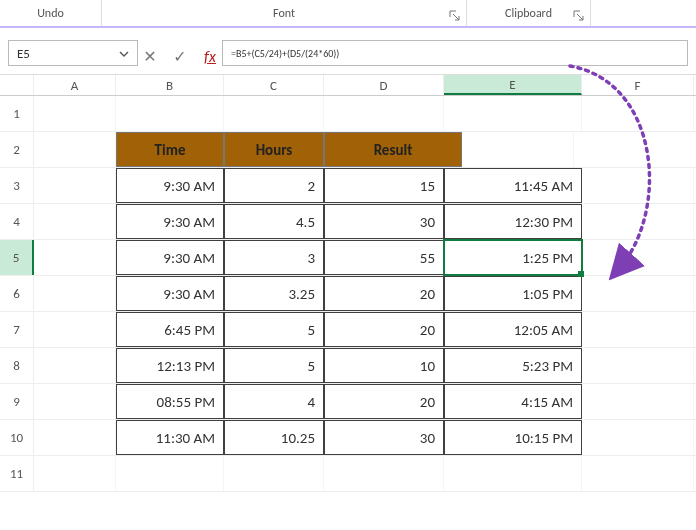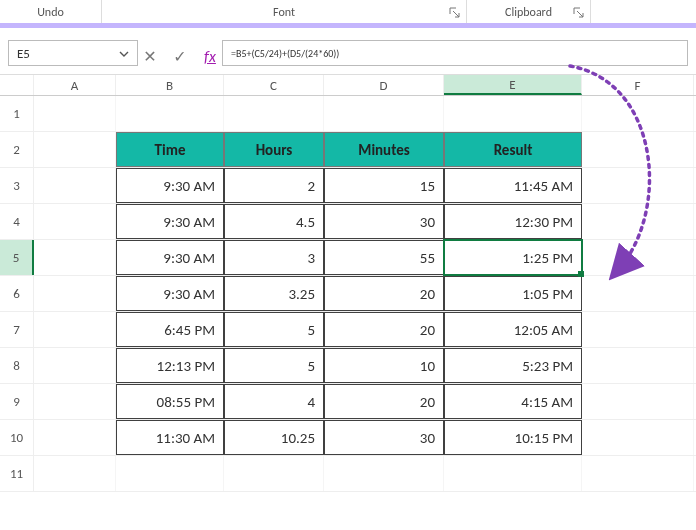--- a/index.html
+++ b/index.html
@@ -10,21 +10,21 @@
     color: #333;
     width: 696px;
     height: 530px;
     overflow: hidden;
     position: relative;
   }
   
   .ribbon-groups {
     display: flex;
     height: 28px;
-    border-bottom: 5px solid #c4b5fd;
+    border-bottom: 2px solid #c4b5fd;
     background: #fff;
   }
   .rg {
     position: relative;
     display: flex;
     align-items: center;
     justify-content: center;
     font-size: 12px;
     color: #555;
     border-right: 1px solid #ddd;
@@ -82,21 +82,21 @@
   }
   .fb-btns .btn {
     width: 20px;
     text-align: center;
     font-size: 16px;
     cursor: default;
   }
   .fx {
     font-style: italic;
     font-size: 14px;
-    color: #a21caf;
+    color: #b91c1c;
     text-decoration: underline;
   }
   .formula-input {
     flex: 1;
     height: 26px;
     border: 1px solid #bbb;
     background: #fff;
     padding: 0 8px;
     display: flex;
     align-items: center;
@@ -152,21 +152,21 @@
   }
   .rh.sel { background: #caead8; border-right: 2px solid #107c41; }
   .cell {
     border-right: 1px solid #f5f5f5;
     display: flex;
     align-items: center;
     padding: 0 8px;
     font-size: 15px;
   }
   .thdr {
-    background: #14b8a6;
+    background: #a16207;
     font-weight: 700;
     justify-content: center;
     border: 1px solid #777;
     color: #222;
   }
   .tb {
     border: 1px solid #404040;
     justify-content: flex-end;
     background: #fff;
   }
@@ -259,21 +259,20 @@
       <div class="cell colD"></div>
       <div class="cell colE"></div>
       <div class="cell colF"></div>
     </div>
 
     <div class="row">
       <div class="rh">2</div>
       <div class="cell colA"></div>
       <div class="cell colB thdr">Time</div>
       <div class="cell colC thdr">Hours</div>
-      <div class="cell colD thdr">Minutes</div>
       <div class="cell colE thdr">Result</div>
       <div class="cell colF"></div>
     </div>
 
     <div class="row">
       <div class="rh">3</div>
       <div class="cell colA"></div>
       <div class="cell colB tb">9:30 AM</div>
       <div class="cell colC tb">2</div>
       <div class="cell colD tb">15</div>

